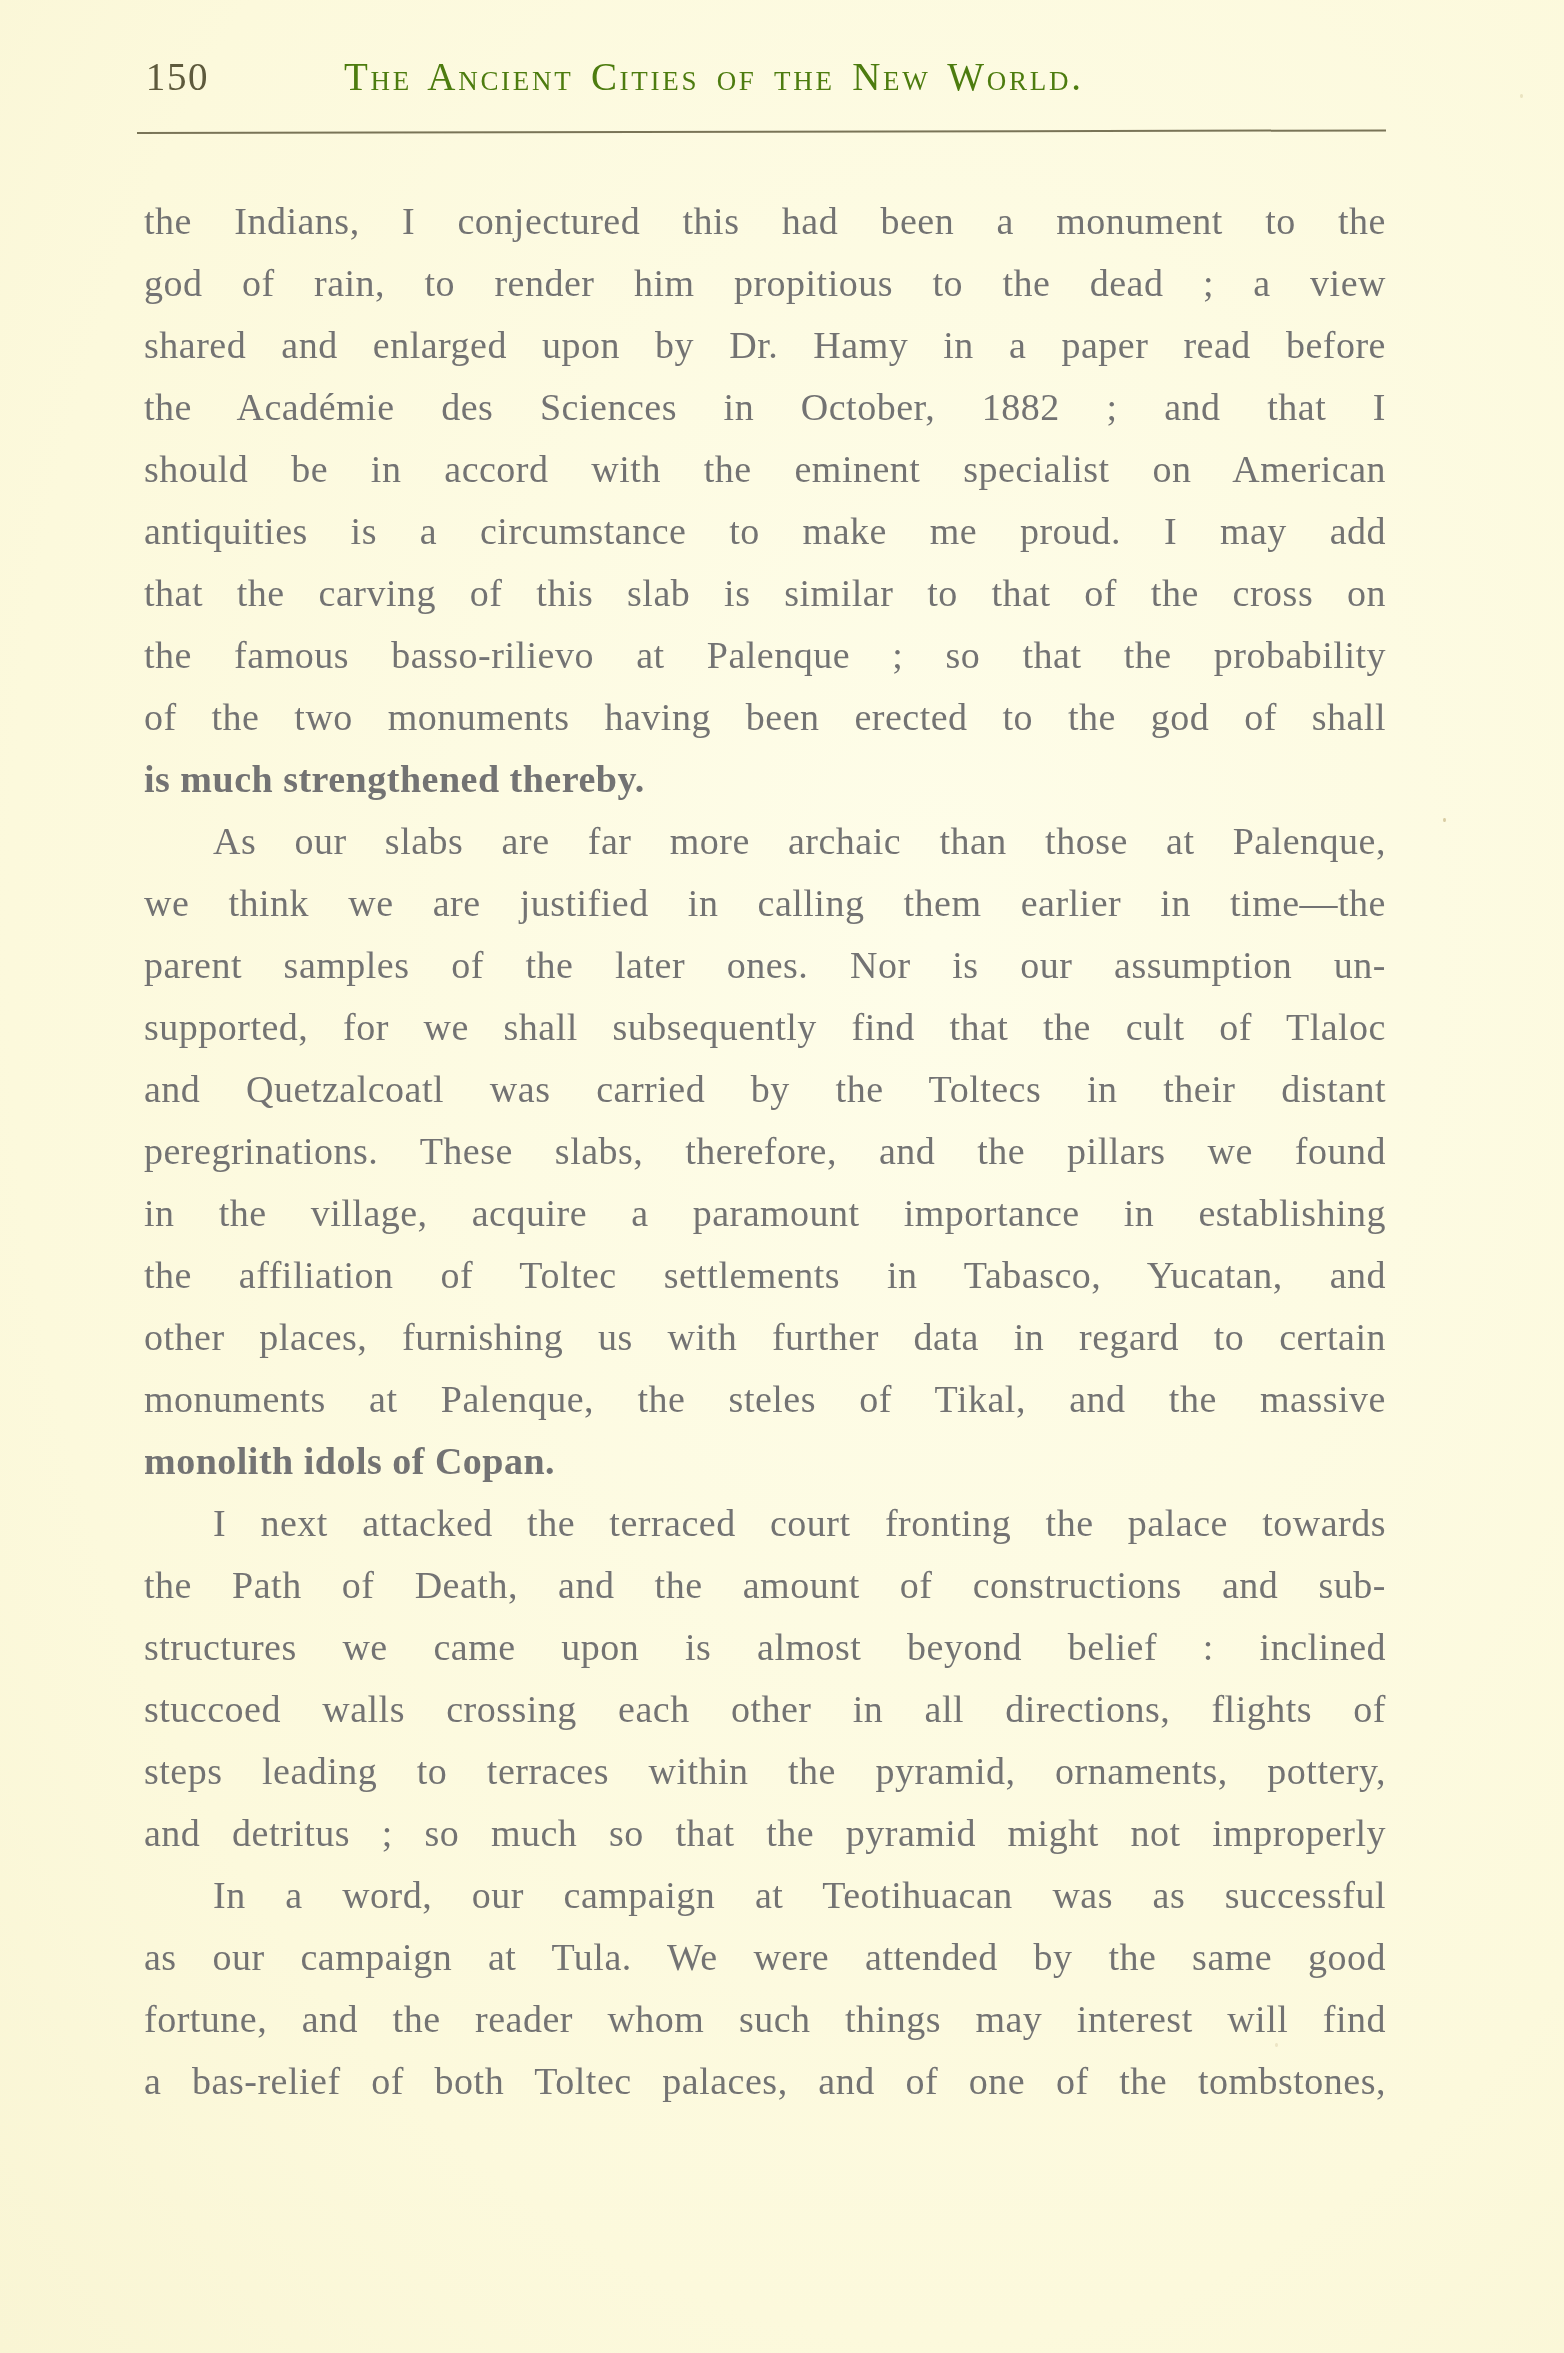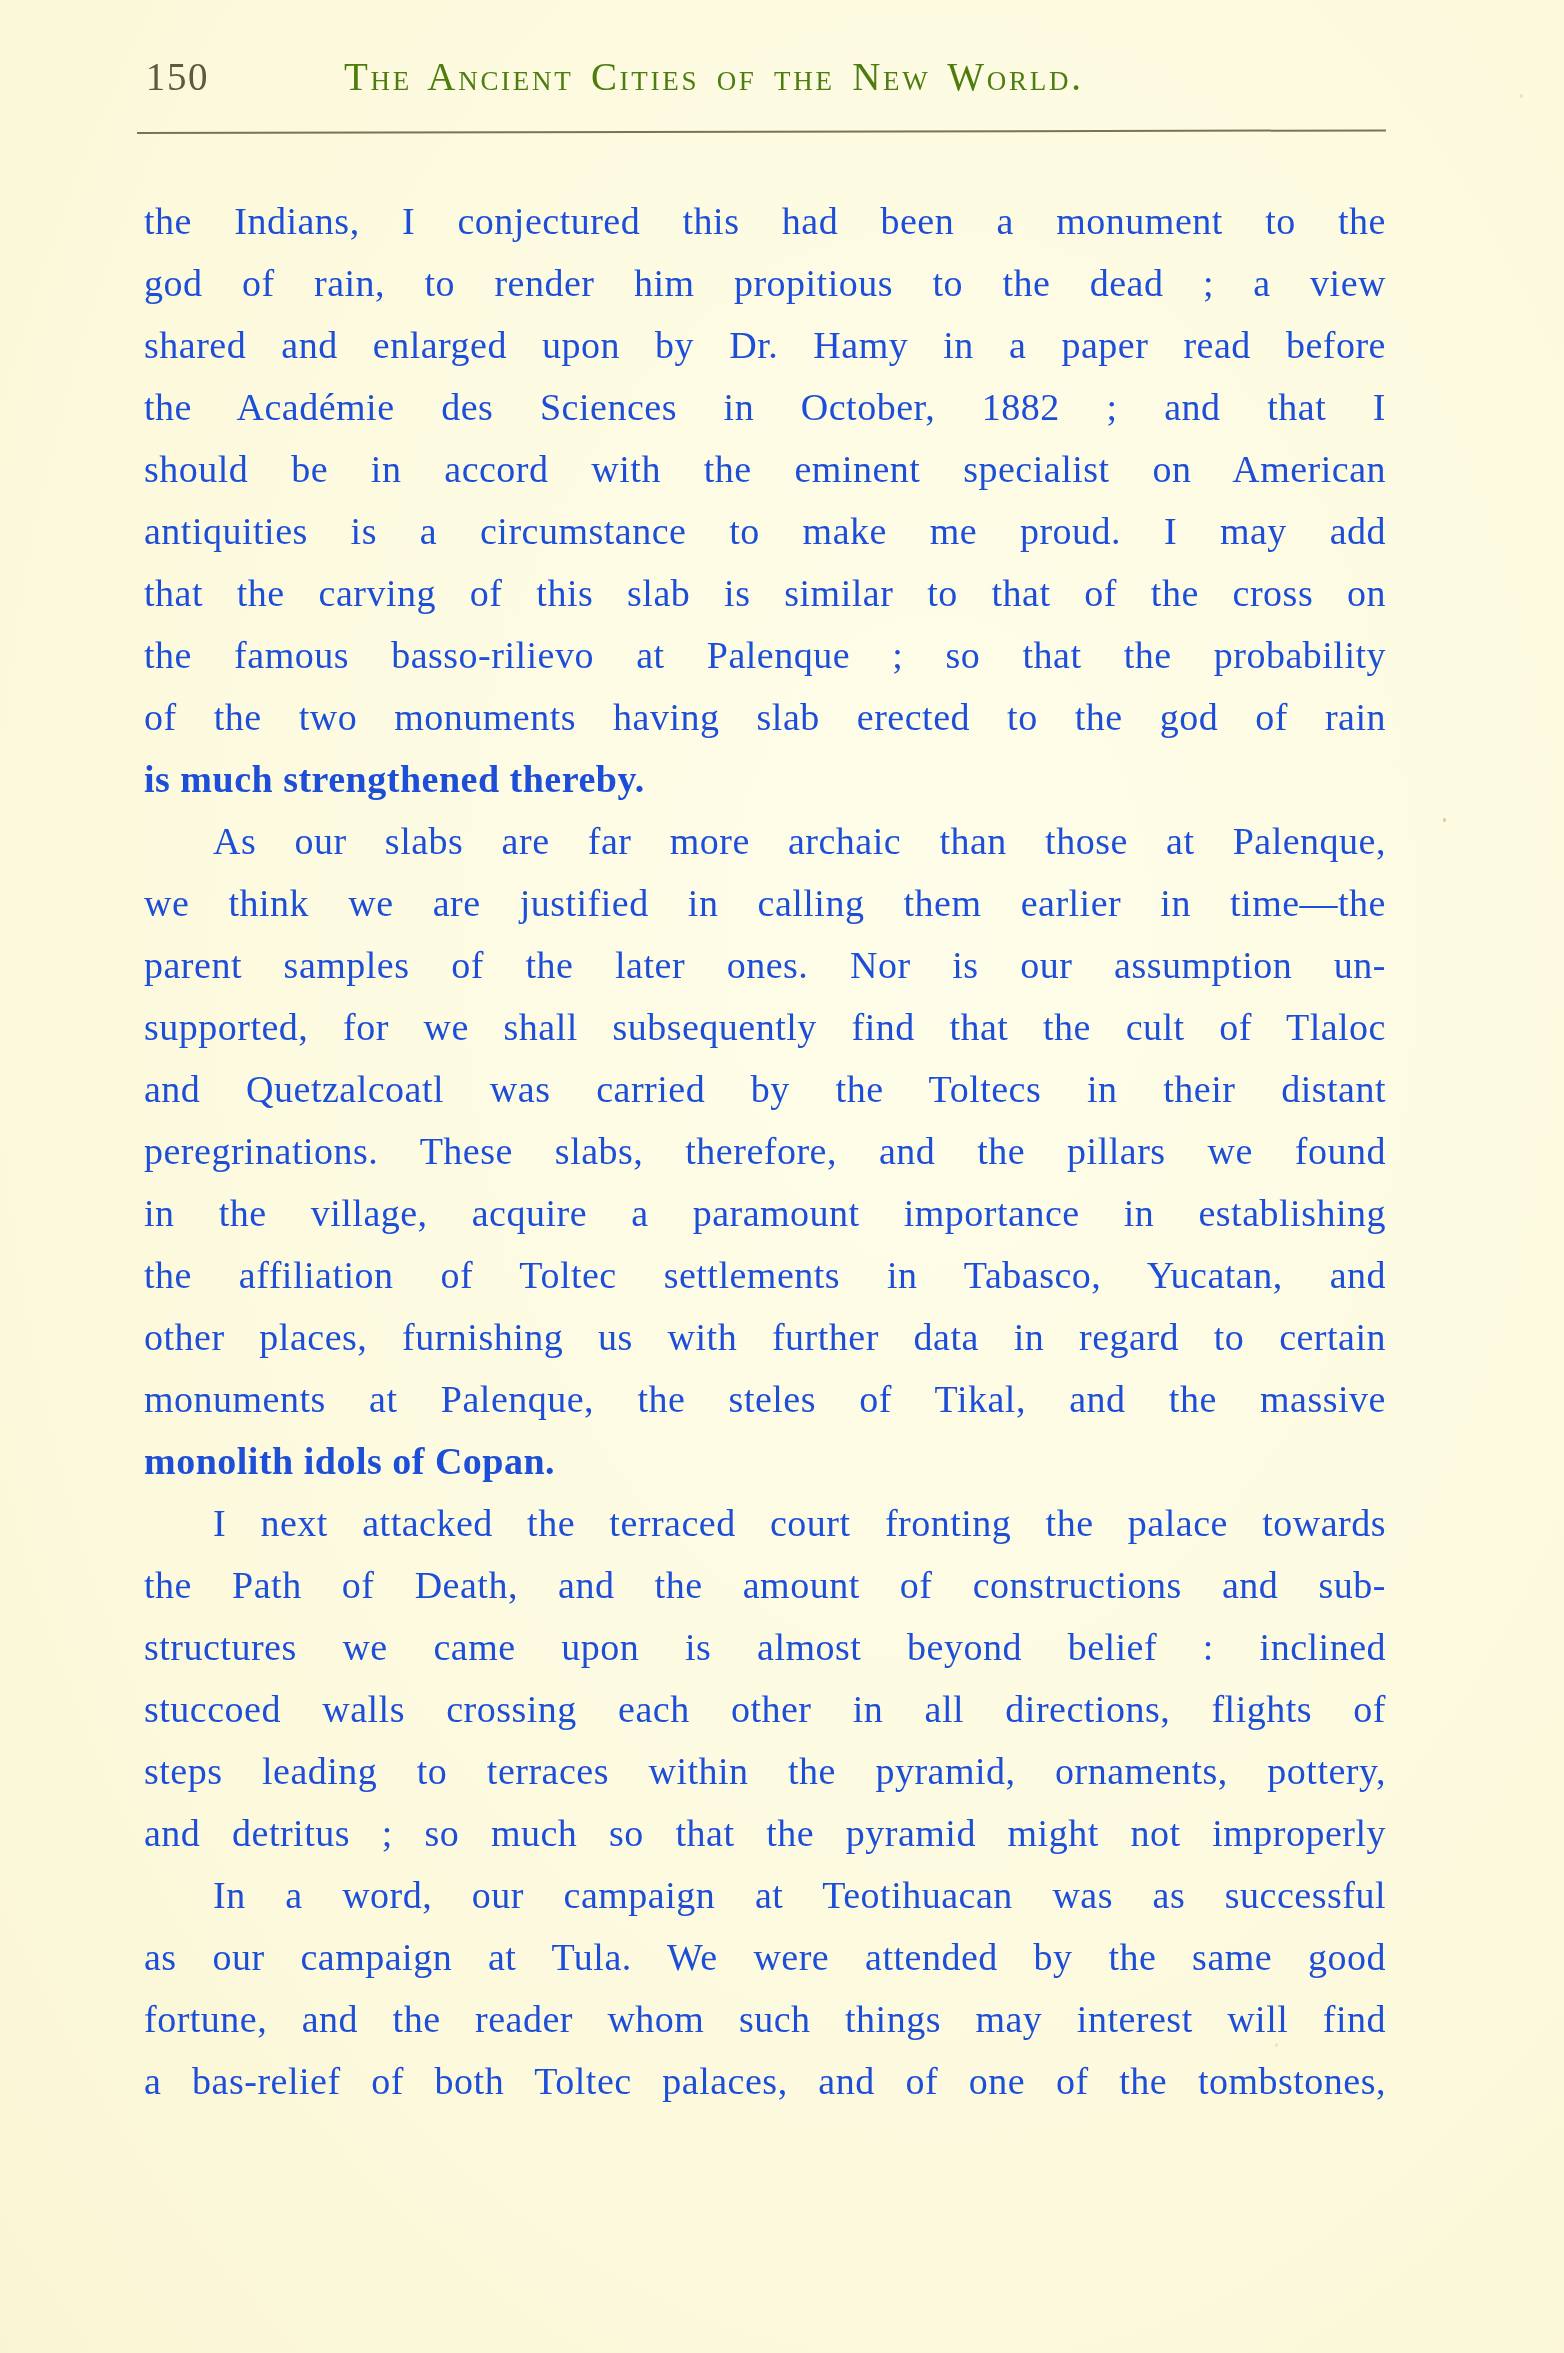--- a/index.html
+++ b/index.html
@@ -72,21 +72,21 @@
   }
   .line {
     display: block;
     height: 62px;
     line-height: 62px;
     font-family: "Liberation Serif", serif;
     font-size: 38px;
     white-space: nowrap;
     text-align: justify;
     text-align-last: justify;
-    color: #1d4ed8;
+    color: #737373;
     letter-spacing: 0.5px;
   }
   .line.last {
     text-align-last: left;
     font-weight: bold;
   }
   .line.indent {
     padding-left: 69px;
     width: calc(100% - 69px);
   }
@@ -113,21 +113,21 @@
 
   <div class="body-text">
     <span class="line">the Indians, I conjectured this had been a monument to the</span>
     <span class="line">god of rain, to render him propitious to the dead ; a view</span>
     <span class="line">shared and enlarged upon by Dr. Hamy in a paper read before</span>
     <span class="line">the Académie des Sciences in October, 1882 ; and that I</span>
     <span class="line">should be in accord with the eminent specialist on American</span>
     <span class="line">antiquities is a circumstance to make me proud. I may add</span>
     <span class="line">that the carving of this slab is similar to that of the cross on</span>
     <span class="line">the famous basso-rilievo at Palenque ; so that the probability</span>
-    <span class="line">of the two monuments having slab erected to the god of rain</span>
+    <span class="line">of the two monuments having been erected to the god of shall</span>
     <span class="line last">is much strengthened thereby.</span>
     <span class="line indent">As our slabs are far more archaic than those at Palenque,</span>
     <span class="line">we think we are justified in calling them earlier in time—the</span>
     <span class="line">parent samples of the later ones. Nor is our assumption un-</span>
     <span class="line">supported, for we shall subsequently find that the cult of Tlaloc</span>
     <span class="line">and Quetzalcoatl was carried by the Toltecs in their distant</span>
     <span class="line">peregrinations. These slabs, therefore, and the pillars we found</span>
     <span class="line">in the village, acquire a paramount importance in establishing</span>
     <span class="line">the affiliation of Toltec settlements in Tabasco, Yucatan, and</span>
     <span class="line">other places, furnishing us with further data in regard to certain</span>

